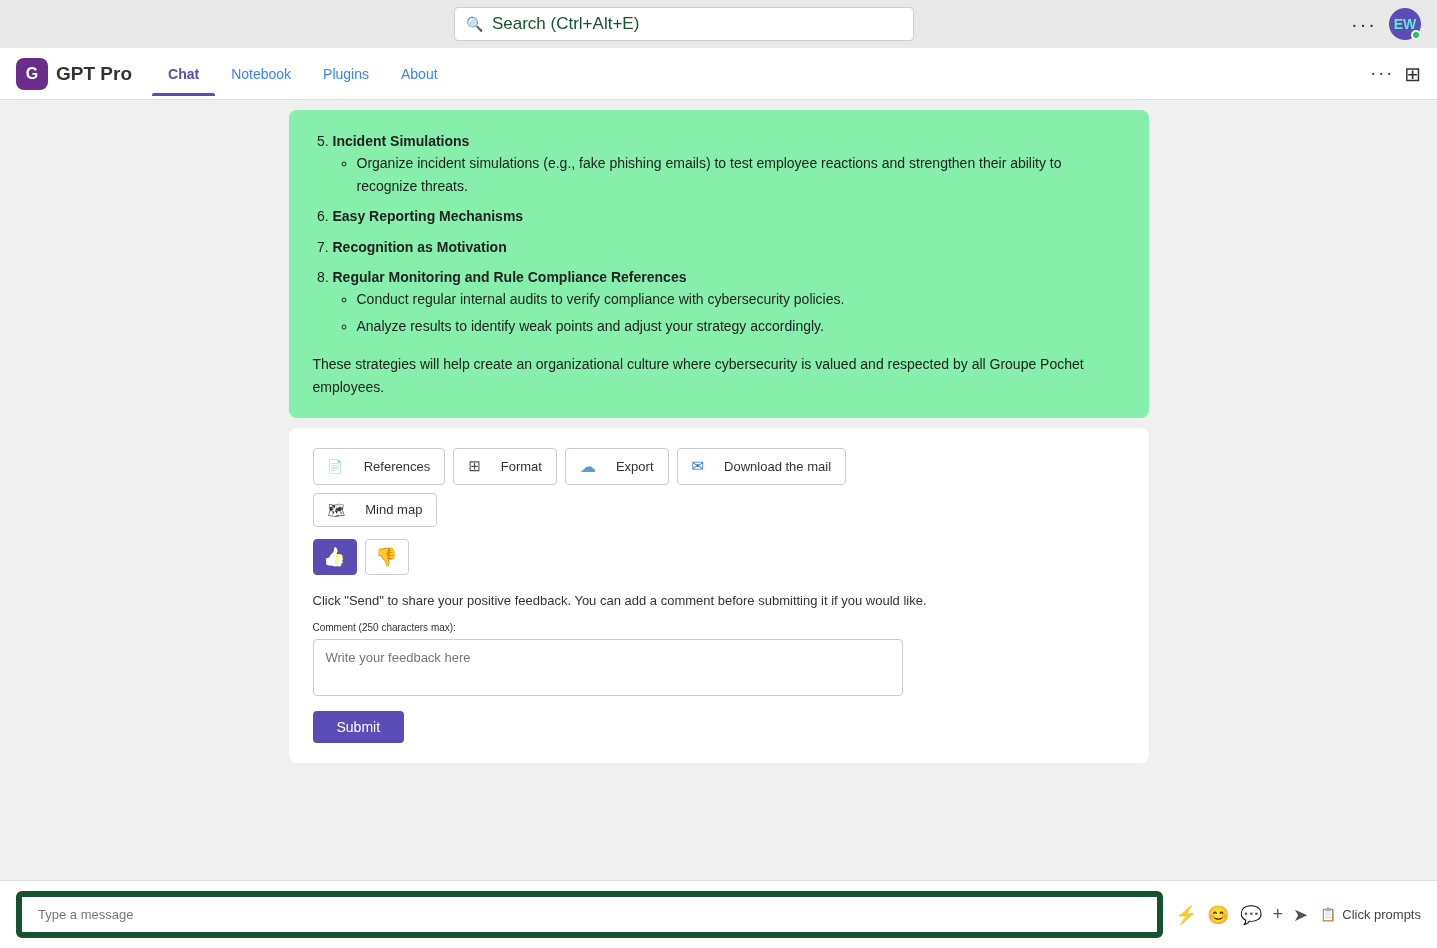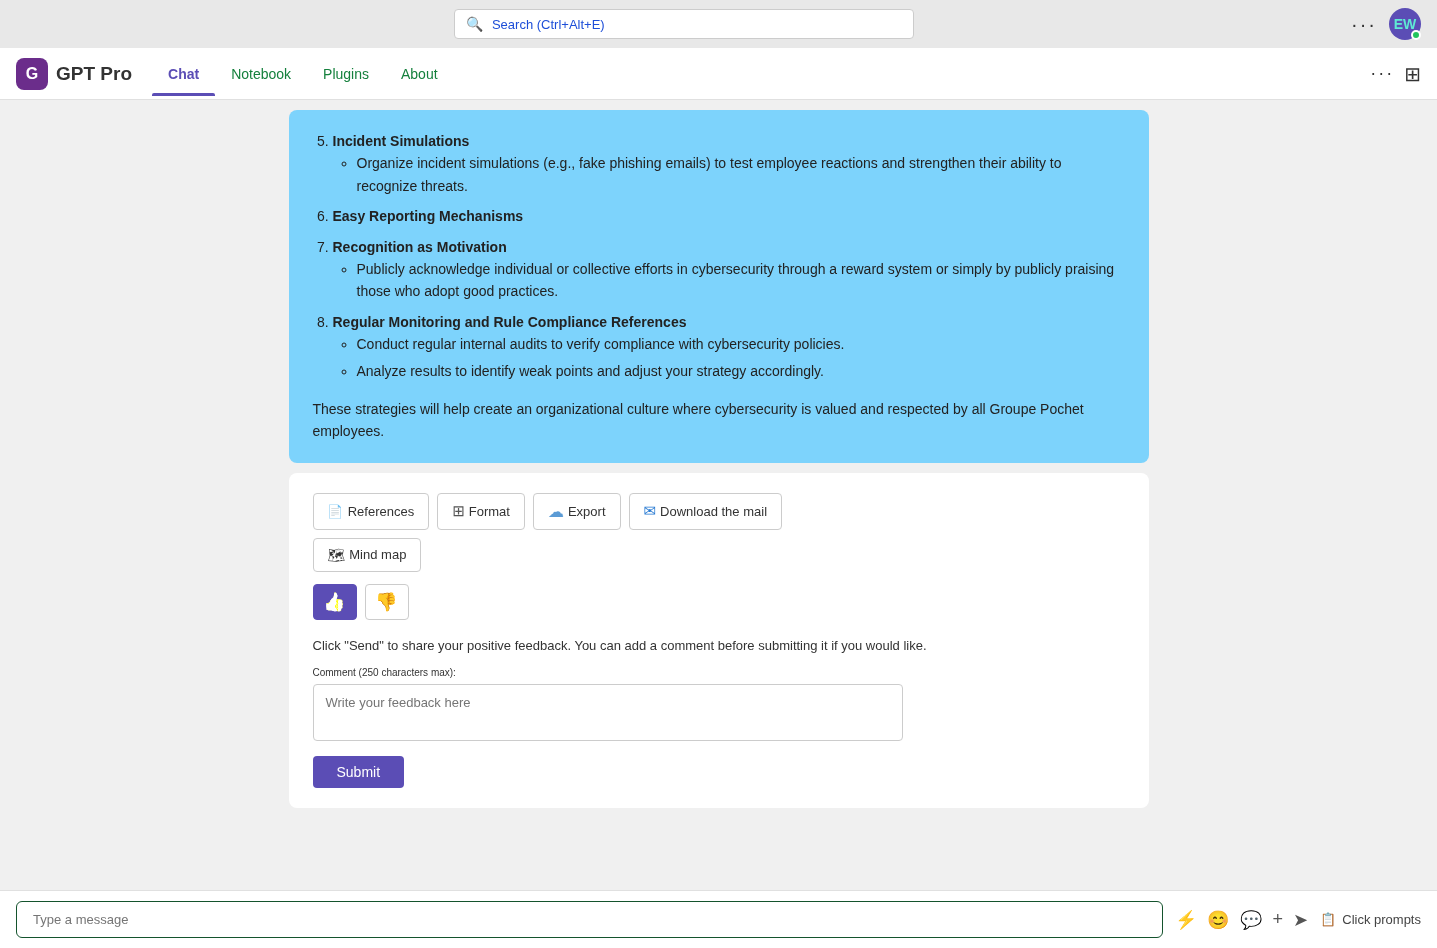--- a/index.html
+++ b/index.html
@@ -27,21 +27,21 @@
       display: flex;
       align-items: center;
       background: white;
       border-radius: 4px;
       padding: 6px 12px;
       width: 460px;
       gap: 8px;
       border: 1px solid #ccc;
     }
     .search-icon-unicode { color: #666; font-size: 14px; }
-    .search-input-text { color: #1d4ed8; font-size: 13px; }
+    .search-input-text { color: #14532d; font-size: 17px; }
     .top-bar-right { display: flex; align-items: center; gap: 12px; }
     .dots-btn { background: none; border: none; font-size: 20px; cursor: pointer; color: #333; letter-spacing: 2px; }
     .avatar-circle {
       width: 32px; height: 32px; border-radius: 50%;
       background: #5b4db5; color: #5eead4;
       display: flex; align-items: center; justify-content: center;
       font-size: 14px; font-weight: bold; position: relative;
     }
     .avatar-status {
       position: absolute; bottom: 0; right: 0;
@@ -66,21 +66,21 @@
       width: 32px; height: 32px; border-radius: 8px;
       background: #6b2d8b;
       display: flex; align-items: center; justify-content: center;
       color: white; font-size: 16px; font-weight: bold;
     }
     .app-logo-name { font-weight: 600; font-size: 19px; color: #333; }
     .nav-tab {
       padding: 14px 16px;
       cursor: pointer;
       font-size: 14px;
-      color: #15803d;
+      color: #3b82f6;
       position: relative;
       border: none; background: none;
     }
     .nav-tab.active {
       color: #5b4db5;
       font-weight: 600;
     }
     .nav-tab.active::after {
       content: '';
       position: absolute;
@@ -105,21 +105,21 @@
 
     
     .chat-area {
       flex: 1;
       overflow-y: auto;
       padding: 10px 0;
     }
 
     
     .ai-response-card {
-      background: #7dd3fc;
+      background: #86efac;
       border-radius: 8px;
       padding: 20px 24px;
       max-width: 860px;
       margin: 0 auto 10px auto;
     }
 
     .response-content { color: #222; line-height: 1.6; }
     .response-content ol { padding-left: 20px; }
     .response-content li { margin-bottom: 8px; }
     .response-content ul { padding-left: 24px; }
@@ -142,21 +142,21 @@
     }
     .action-buttons-row {
       display: flex;
       flex-wrap: wrap;
       gap: 8px;
       margin-bottom: 8px;
     }
     .action-btn {
       display: flex;
       align-items: center;
-      gap: 4px;
+      gap: 20px;
       padding: 8px 14px;
       border: 1px solid #ccc;
       border-radius: 4px;
       background: white;
       cursor: pointer;
       font-size: 13px;
       color: #333;
     }
 
     
@@ -227,21 +227,21 @@
       gap: 6px;
       font-size: 13px;
       color: #444;
       cursor: pointer;
       margin-left: auto;
       background: none;
       border: none;
     }
     .message-input {
       flex: 1;
-      border: 1px solid #14532d;
+      border: 6px solid #14532d;
       border-radius: 6px;
       padding: 10px 16px;
       font-size: 13px;
       color: #999;
       font-family: inherit;
       outline: none;
     }
     .bottom-actions {
       display: flex;
       align-items: center;
@@ -304,23 +304,20 @@
             <strong>Incident Simulations</strong>
             <ul>
               <li>Organize incident simulations (e.g., fake phishing emails) to test employee reactions and strengthen their ability to recognize threats.</li>
             </ul>
           </li>
           <li>
             <strong>Easy Reporting Mechanisms</strong>
           </li>
           <li>
             <strong>Recognition as Motivation</strong>
-            <ul>
-              <li>Publicly acknowledge individual or collective efforts in cybersecurity through a reward system or simply by publicly praising those who adopt good practices.</li>
-            </ul>
           </li>
           <li>
             <strong>Regular Monitoring and Rule Compliance References</strong>
             <ul>
               <li>Conduct regular internal audits to verify compliance with cybersecurity policies.</li>
               <li>Analyze results to identify weak points and adjust your strategy accordingly.</li>
             </ul>
           </li>
         </ol>
         <p style="margin-top:16px;">These strategies will help create an organizational culture where cybersecurity is valued and respected by all Groupe Pochet employees.</p>

